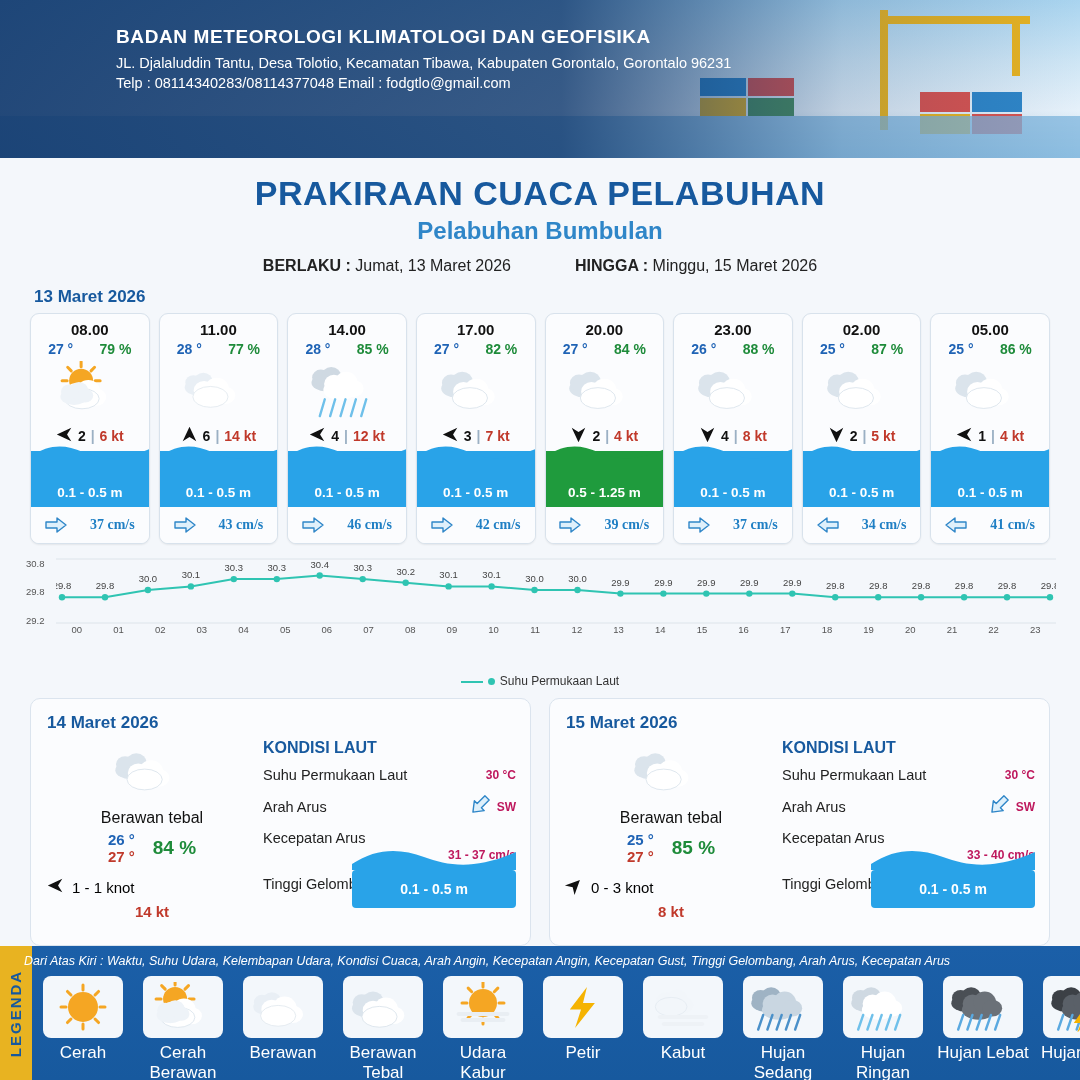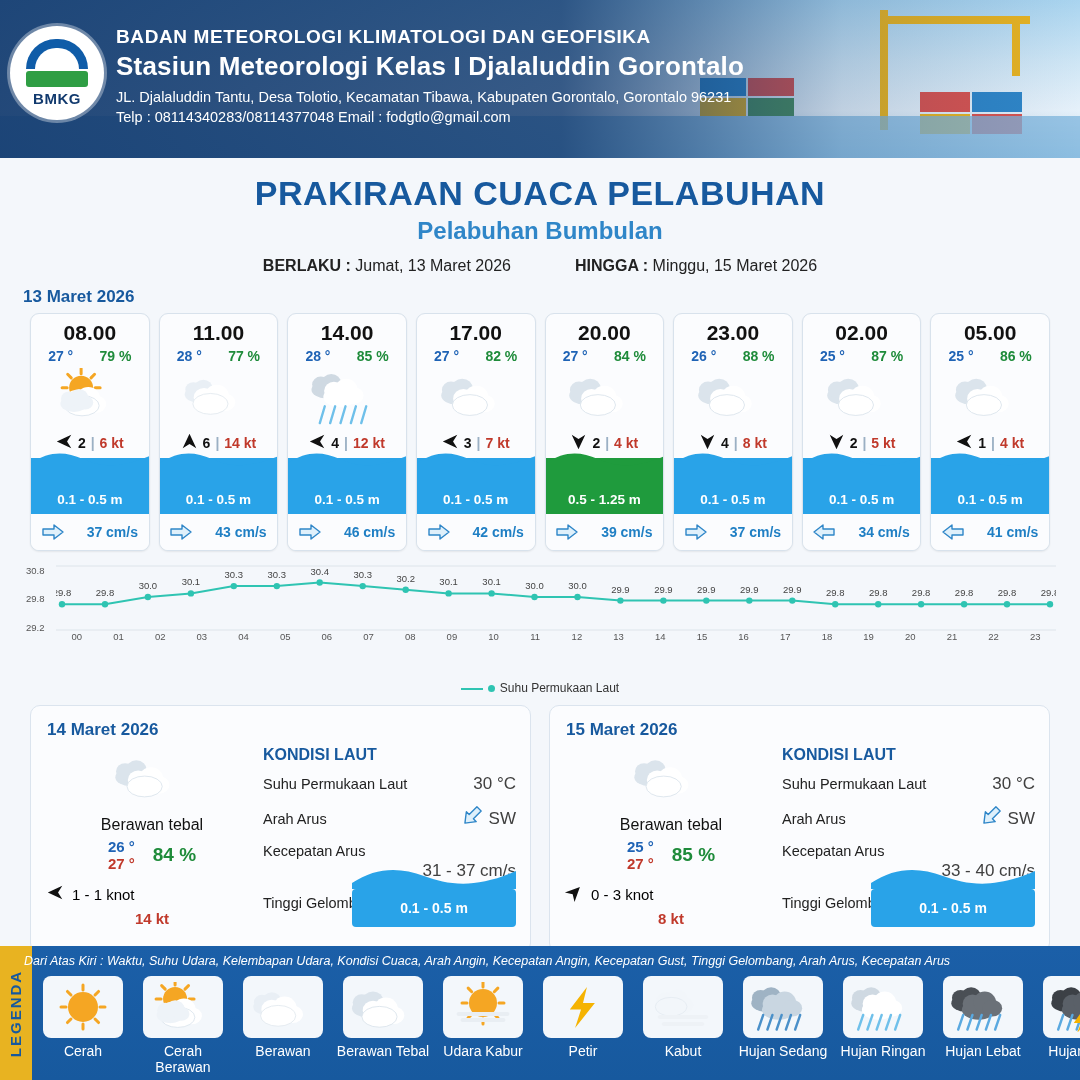--- a/index.html
+++ b/index.html
@@ -45,47 +45,47 @@
   .hdr-text .l3 { font-size:14.5px; margin-top:7px; }
   .hdr-text .l4 { font-size:14.5px; margin-top:4px; }
 
   
   .title-main { text-align:center; font-size:34px; font-weight:bold; color:#17599e; letter-spacing:.5px; margin-top:16px;}
   .title-sub { text-align:center; font-size:24px; font-weight:bold; color:#2f86c8; margin-top:4px;}
   .validity { display:flex; justify-content:center; gap:64px; margin-top:12px; font-size:16px; color:#222;}
   .validity .v-lbl { font-weight:bold; }
 
   
-  .date-label { margin:12px 0 6px 23px; font-size:17px; font-weight:bold; color:#17599e;}
+  .date-label { margin:12px 0 6px 34px; font-size:17px; font-weight:bold; color:#17599e;}
 
   
   .cards { display:flex; gap:9px; padding:0 30px; }
   .card {
     width:121px; background:#fbfcfe; border:1px solid #d8e2ec; border-radius:9px;
     overflow:hidden; box-shadow:0 1px 2px rgba(0,0,0,.07);
   }
-  .card .hour { text-align:center; font-size:21px; font-weight:bold; color:#111; padding:7px 0 3px;}
+  .card .hour { text-align:center; font-size:15px; font-weight:bold; color:#111; padding:7px 0 3px;}
   .card .tr { display:flex; justify-content:space-around; align-items:center; padding:0 4px 2px;}
   .card .temp { font-size:14px; font-weight:bold; color:#1f63b5;}
   .card .hum { font-size:14px; font-weight:bold; color:#1e8b3a;}
   .card .icon { height:62px; display:flex; align-items:center; justify-content:center; }
   .card .wind { display:flex; align-items:center; justify-content:center; gap:5px; height:30px; font-size:14px; font-weight:bold;}
   .card .wind .sp { color:#111; }
   .card .wind .div { color:#9bb0c4; }
   .card .wind .kt { color:#c0392b; }
   .wave-block { position:relative; height:56px; background:#29a3e8; }
   .wave-block.green { background:#1f9b3d; }
   .wave-block .wavetop {
     position:absolute; top:-9px; left:0; width:100%; height:18px;
   }
   .wave-block .lbl {
     position:absolute; bottom:7px; left:0; width:100%; text-align:center;
     color:#fff; font-size:13.5px; font-weight:bold;
   }
-  .cur { display:flex; align-items:center; justify-content:center; gap:23px; height:36px; font-size:14px; font-weight:bold; color:#1f7fc4; background:#fbfcfe;}
+  .cur { display:flex; align-items:center; justify-content:center; gap:23px; height:36px; font-size:14px; font-weight:bold; color:#1f7fc4; background:#fbfcfe;font-family:Liberation Serif, serif;}
   .arrow-box { width:22px; height:16px; position:relative; }
 
   
   .chart-wrap { margin:14px 26px 0 26px; height:104px; position:relative; }
   .chart-wrap .yl { position:absolute; left:0; font-size:9.5px; color:#555; }
   .chart-svg { position:absolute; left:30px; top:0; }
   .xlabels { position:absolute; left:30px; top:66px; width:1000px; display:flex; }
   .xlabels span { flex:1; text-align:center; font-size:9.5px; color:#555;}
   .legend-line { text-align:center; margin-top:12px; font-size:12px; color:#333; }
   .legend-line .dash { display:inline-block; width:22px; height:2px; background:#2fc4b2; vertical-align:middle; margin-right:5px; position:relative;}
@@ -101,21 +101,21 @@
   .panel .left .tt { margin-top:4px; display:flex; justify-content:center; gap:18px; align-items:center;}
   .panel .left .tcol { text-align:left; }
   .panel .left .t1 { font-size:15px; font-weight:bold; color:#1f63b5;}
   .panel .left .t2 { font-size:15px; font-weight:bold; color:#c0392b;}
   .panel .left .hh { font-size:19px; font-weight:bold; color:#1e8b3a;}
   .panel .left .wrow { margin-top:12px; display:flex; align-items:center; justify-content:flex-start; gap:8px; font-size:15px;}
   .panel .left .ktrow { margin-top:6px; font-size:15px; font-weight:bold; color:#c0392b;}
   .panel .right { position:absolute; left:232px; top:40px; right:14px;}
   .panel .right h4 { font-size:16px; font-weight:bold; color:#17599e; margin-bottom:10px;}
   .panel .rrow { display:flex; justify-content:space-between; align-items:center; margin-bottom:14px; font-size:14.5px; color:#222;}
-  .panel .rval { color:#404040; font-weight:normal; font-size:17px;}
+  .panel .rval { color:#be185d; font-weight:bold; font-size:12px;}
   .panel .wavebadge {
     position:absolute; right:0; bottom:-2px; width:164px; height:38px; background:#29a3e8; border-radius:4px;
     color:#fff; font-size:14px; font-weight:bold; display:flex; align-items:center; justify-content:center;
   }
   .panel .wavecurve { position:absolute; right:0; bottom:36px; width:164px; height:26px; }
 
   
   .legend {
     position:absolute; left:0; bottom:0; width:1080px; height:134px;
     background:linear-gradient(180deg,#1b5fa8 0%, #17599e 100%);
@@ -123,21 +123,21 @@
   .legend .vert {
     position:absolute; left:0; top:0; width:32px; height:134px;
     background:#e8b321; color:#17599e; font-weight:bold; font-size:15px;
     display:flex; align-items:center; justify-content:center; letter-spacing:2px;
   }
   .legend .vert span { transform:rotate(-90deg); white-space:nowrap;}
   .legend .note { position:absolute; left:24px; top:8px; color:#fff; font-size:12.5px; font-style:italic;}
   .legend .items { position:absolute; left:36px; top:30px; display:flex; gap:6px;}
   .legend .it { width:94px; text-align:center;}
   .legend .it .box { width:80px; height:62px; margin:0 auto; background:#f3f7fb; border-radius:8px; display:flex; align-items:center; justify-content:center;}
-  .legend .it .cap { color:#fff; font-size:14px; margin-top:5px;}
+  .legend .it .cap { color:#fff; font-size:17px; margin-top:5px;}
 </style>
 </head>
 <body>
 
 <div class="header">
   <div class="hdr-bg">
     <div class="sky"></div>
     <div class="crane" style="left:880px; top:10px; width:8px; height:120px;"></div>
     <div class="crane" style="left:880px; top:16px; width:150px; height:8px;"></div>
     <div class="crane" style="left:1012px; top:16px; width:8px; height:60px;"></div>
@@ -146,29 +146,23 @@
     <div class="cont" style="left:700px; top:98px; width:46px; height:18px; background:#e8b321;"></div>
     <div class="cont" style="left:748px; top:98px; width:46px; height:18px; background:#4c8f5e;"></div>
     <div class="cont" style="left:920px; top:92px; width:50px; height:20px; background:#d9534f;"></div>
     <div class="cont" style="left:972px; top:92px; width:50px; height:20px; background:#2f86c8;"></div>
     <div class="cont" style="left:920px; top:114px; width:50px; height:20px; background:#e8b321;"></div>
     <div class="cont" style="left:972px; top:114px; width:50px; height:20px; background:#d9534f;"></div>
     <div class="water"></div>
   </div>
   <div class="hdr-overlay"></div>
 
-  <div class="logo">
-    <div class="arc"></div>
-    <div class="grn"></div>
-    <div class="txt">BMKG</div>
-  </div>
 
   <div class="hdr-text">
     <div class="l1">BADAN METEOROLOGI KLIMATOLOGI DAN GEOFISIKA</div>
-    <div class="l2">Stasiun Meteorologi Kelas I Djalaluddin Gorontalo</div>
     <div class="l3">JL. Djalaluddin Tantu, Desa Tolotio, Kecamatan Tibawa, Kabupaten Gorontalo, Gorontalo 96231</div>
     <div class="l4">Telp : 08114340283/08114377048 Email : fodgtlo@gmail.com</div>
   </div>
 </div>
 
 <div class="title-main">PRAKIRAAN CUACA PELABUHAN</div>
 <div class="title-sub">Pelabuhan Bumbulan</div>
 <div class="validity">
   <div>
     <span class="v-lbl">BERLAKU :</span>

